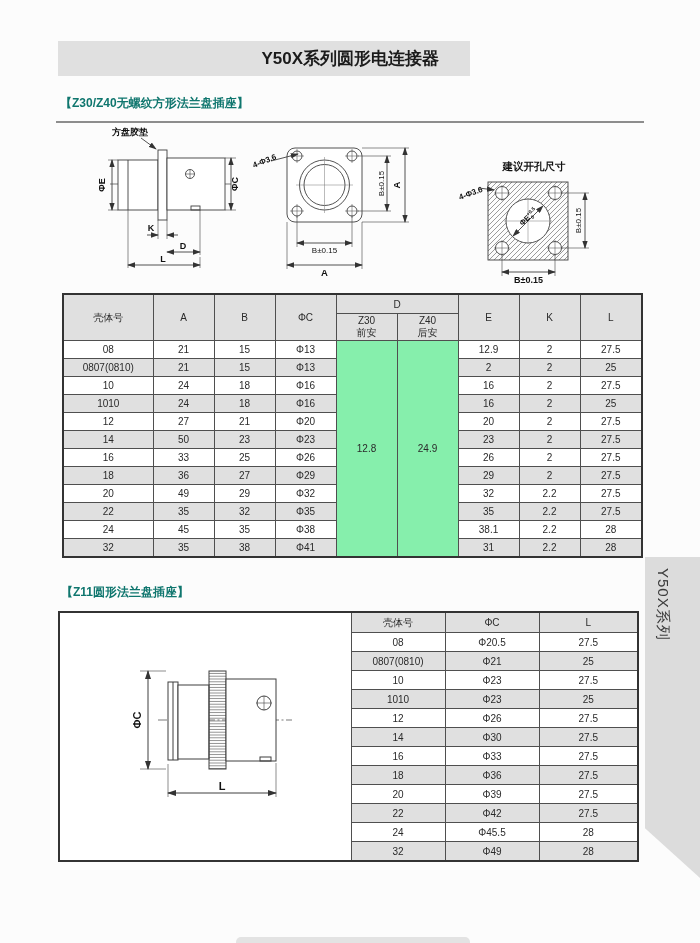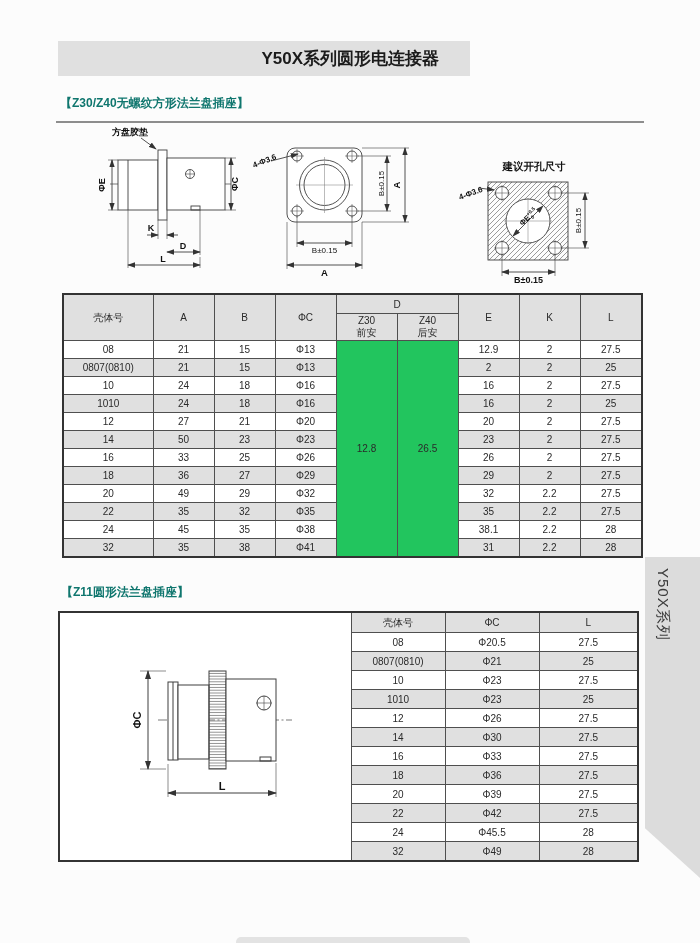--- a/index.html
+++ b/index.html
@@ -30,21 +30,21 @@
     font-size:10px;font-weight:normal;color:#2a2a2a;padding:0;
     white-space:nowrap;overflow:hidden;
   }
   #t1,#t2{border:2px solid #333}
   #t1 thead th{background:#e0e0e0}
   #t1 .hrow1 th{height:18px}
   #t1 .hrow2 th{height:26px}
   .two-line span{display:block;line-height:12px}
   #t1 tbody td{height:17px}
   #t1 tbody tr:nth-child(even) td{background:#e0e0e0}
-  #t1 tbody td.merged{background:#22c55e}
+  #t1 tbody td.merged{background:#86efac}
   #t2 th{background:#e0e0e0;height:19px}
   #t2 td{height:18px}
   #t2 tr:nth-child(odd) td{background:#e0e0e0}
   #t2 td.drawcell{background:#fff !important;vertical-align:middle}
   #t2 td.drawcell svg{display:block;margin-left:36px}
 
   
   #side-tab{
     left:645px;top:557px;width:55px;height:321px;background:#dcdcdc;
     clip-path:polygon(0 0,100% 0,100% 100%,0 84.5%);
@@ -221,21 +221,21 @@
         </th>
     </tr>
   </thead>
   <tbody id="t1-body">
       <tr>
         <td>08</td>
         <td>21</td>
         <td>15</td>
         <td>Φ13</td>
         <td rowspan="12" class="merged">12.8</td>
-        <td rowspan="12" class="merged">26.5</td>
+        <td rowspan="12" class="merged">24.9</td>
         <td>12.9</td>
         <td>2</td>
         <td>27.5</td>
       </tr>
       <tr>
         <td>0807(0810)</td>
         <td>21</td>
         <td>15</td>
         <td>Φ13</td>
         <td>2</td>

